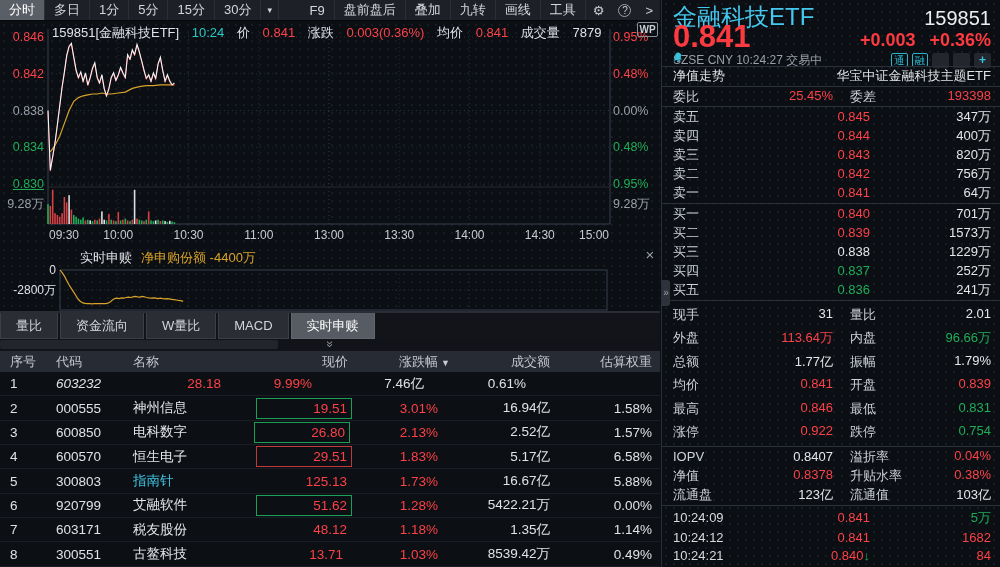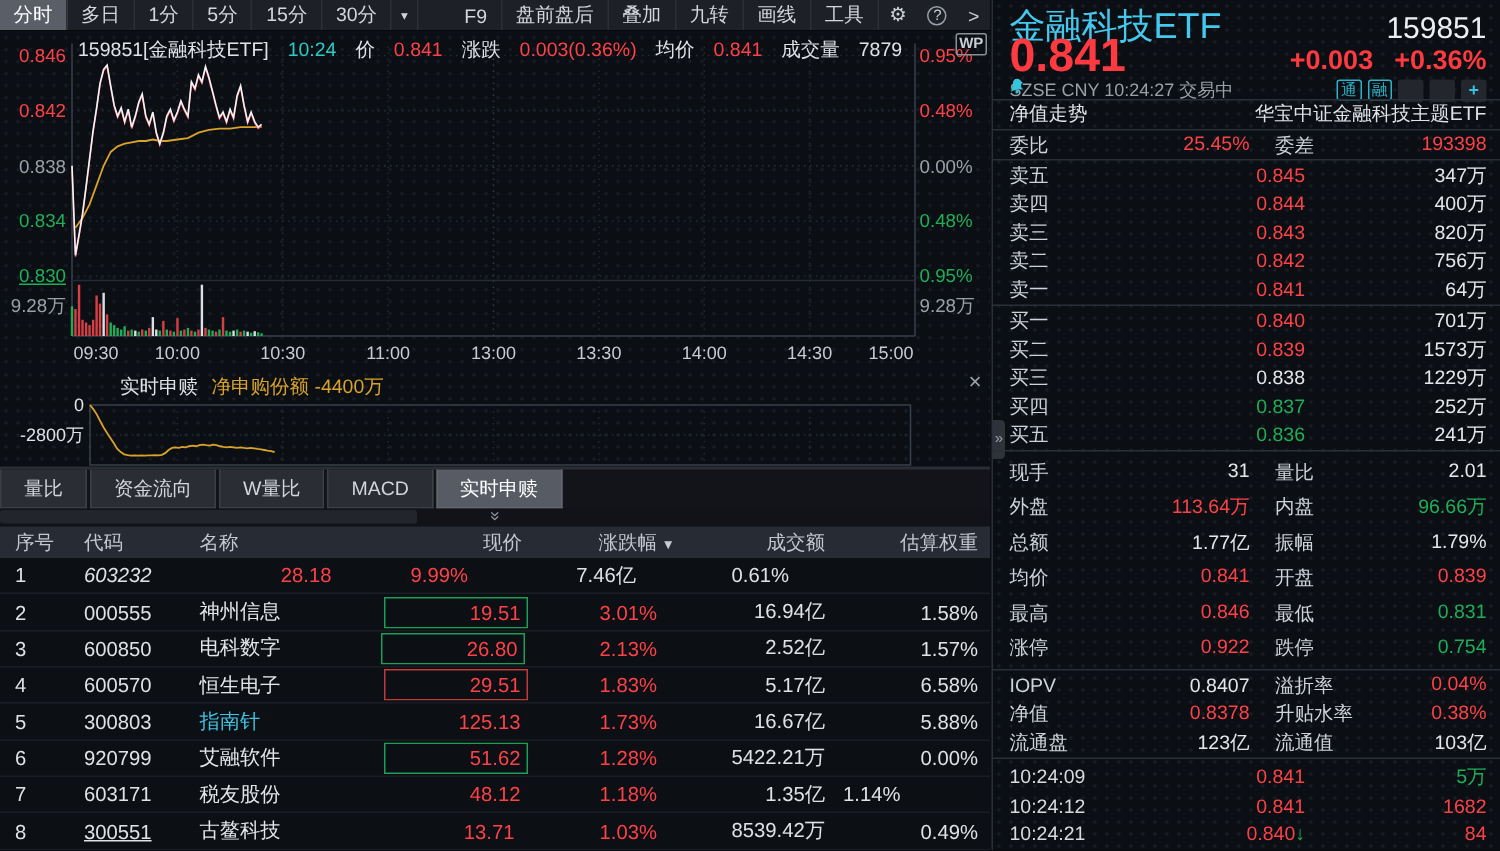--- a/index.html
+++ b/index.html
@@ -331,25 +331,25 @@
         </div>
         <div class="tr">
           <div class="td c-white" style="width: 48px; padding-left: 10px;">7</div>
           <div class="td c-white" style="width: 78px; padding-left: 8px;">603171</div>
           <div class="td" style="width: 126px; padding-left: 7px; color: rgb(228, 230, 234);">税友股份</div>
           <div class="td" style="width: 108px; display: flex; justify-content: flex-end;">
             <div class="pricebox " style="color: rgb(252, 66, 71);">48.12</div>
           </div>
           <div class="td" style="width: 92px; text-align: right; padding-right: 14px; color: rgb(252, 66, 71);">1.18%</div>
           <div class="td c-white" style="width: 110px; text-align: right; padding-right: 12px;">1.35亿</div>
-          <div class="td c-white" style="width: 98px; padding-right: 8px;">1.14%</div>
+          <div class="td c-white" style="width: 98px; text-align: right; padding-right: 8px;">1.14%</div>
         </div>
         <div class="tr">
           <div class="td c-white" style="width: 48px; padding-left: 10px;">8</div>
-          <div class="td c-white" style="width: 78px; padding-left: 8px; text-decoration: underline;">300551</div>
+          <div class="td c-white" style="width: 78px; padding-left: 8px;">300551</div>
           <div class="td" style="width: 126px; padding-left: 7px; color: rgb(228, 230, 234);">古鳌科技</div>
           <div class="td" style="width: 108px; display: flex; justify-content: flex-start;">
             <div class="pricebox " style="color: rgb(252, 66, 71);">13.71</div>
           </div>
           <div class="td" style="width: 92px; text-align: right; padding-right: 14px; color: rgb(252, 66, 71);">1.03%</div>
           <div class="td c-white" style="width: 110px; text-align: right; padding-right: 12px;">8539.42万</div>
           <div class="td c-white" style="width: 98px; text-align: right; padding-right: 8px;">0.49%</div>
         </div>
       </div>
   </div>

